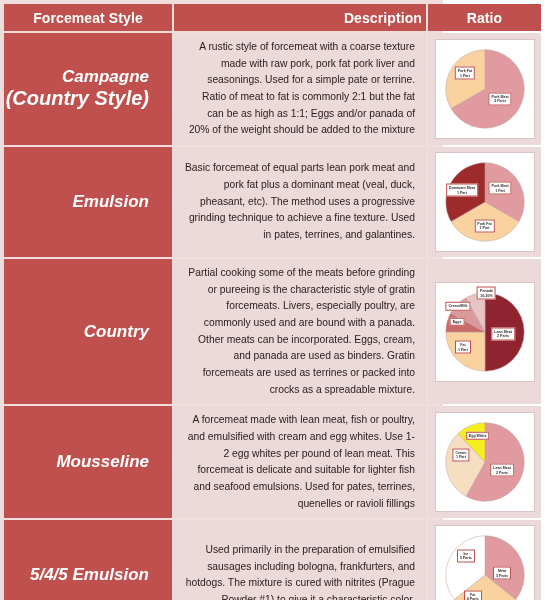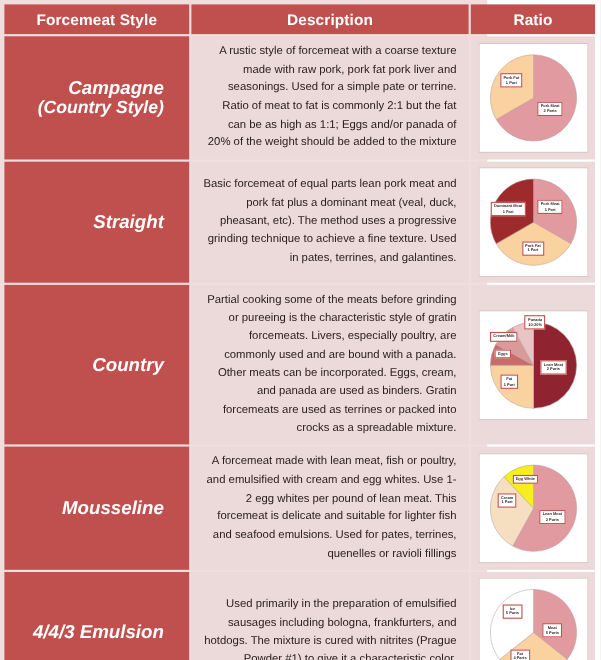--- a/index.html
+++ b/index.html
@@ -28,21 +28,21 @@
     font-weight:bold;
     font-size:14px;
     text-align:center;
     vertical-align:middle;
     height:27px;
     padding:0 4px;
     box-sizing:border-box;
     letter-spacing:0.1px;
   }
   th.col-style{width:168px;}
-  th.col-desc{width:252px;}
+  th.col-desc{width:252px;text-align:right;}
   th.col-ratio{width:113px;margin-left:12px;}
 
   
   td{
     padding:0;
     vertical-align:middle;
     box-sizing:border-box;
   }
   td.style-cell{
     background:#c0504d;
@@ -50,21 +50,21 @@
     font-style:italic;
     font-weight:bold;
     font-size:17px;
     text-align:right;
     padding-right:23px;
     line-height:1.18;
     height:110px;
   }
   td.style-cell .sub{
     display:block;
-    font-size:16px;
+    font-size:20px;
     font-weight:bold;
     font-style:italic;
   }
   td.desc-cell{
     background:#ecd9d9;
     color:#2b2020;
     font-size:10.3px;
     line-height:1.62;
     padding:6px 11px 6px 10px;
     text-align:right;
@@ -121,21 +121,21 @@
               <svg viewBox="0 0 100 100" xmlns="http://www.w3.org/2000/svg">
                 <path d="M50,50 L50.00,10.00 A40,40 0 1,1 15.36,70.00 Z" fill="#e09aa0" stroke="#b9a0a0" stroke-width="0.5"></path>
                 <path d="M50,50 L15.36,70.00 A40,40 0 0,1 50.00,10.00 Z" fill="#f9d2a0" stroke="#b9a0a0" stroke-width="0.5"></path>
               </svg>
               <div class="pie-label" style="left: 66%; top: 60%;"><span>Pork Meat</span><span class="l2">2 Parts</span></div>
               <div class="pie-label" style="left: 30%; top: 34%;"><span>Pork Fat</span><span class="l2">1 Part</span></div>
             </div>
           </td>
         </tr>
         <tr>
-          <td class="style-cell"><span>Straight</span></td>
+          <td class="style-cell"><span>Emulsion</span></td>
           <td class="desc-cell">Basic forcemeat of equal parts lean pork meat and pork fat plus a dominant meat (veal, duck, pheasant, etc). The method uses a progressive grinding technique to achieve a fine texture. Used in pates, terrines, and galantines.</td>
           <td class="ratio-cell">
             <div class="chart-box">
               <svg viewBox="0 0 100 100" xmlns="http://www.w3.org/2000/svg">
                 <path d="M50,50 L50.00,10.00 A40,40 0 0,1 84.64,70.00 Z" fill="#e09aa0" stroke="#b9a0a0" stroke-width="0.5"></path>
                 <path d="M50,50 L84.64,70.00 A40,40 0 0,1 15.36,70.00 Z" fill="#f9d2a0" stroke="#b9a0a0" stroke-width="0.5"></path>
                 <path d="M50,50 L15.36,70.00 A40,40 0 0,1 50.00,10.00 Z" fill="#9e2b2b" stroke="#b9a0a0" stroke-width="0.5"></path>
               </svg>
               <div class="pie-label" style="left: 66%; top: 36%;"><span>Pork Meat</span><span class="l2">1 Part</span></div>
               <div class="pie-label" style="left: 50%; top: 74%;"><span>Pork Fat</span><span class="l2">1 Part</span></div>
@@ -173,21 +173,21 @@
                 <path d="M50,50 L30.73,85.05 A40,40 0 0,1 22.62,20.84 Z" fill="#f5dfc0" stroke="#b9a0a0" stroke-width="0.5"></path>
                 <path d="M50,50 L22.62,20.84 A40,40 0 0,1 50.00,10.00 Z" fill="#f7ee1f" stroke="#b9a0a0" stroke-width="0.5"></path>
               </svg>
               <div class="pie-label" style="left: 68%; top: 58%;"><span>Lean Meat</span><span class="l2">2 Parts</span></div>
               <div class="pie-label" style="left: 26%; top: 42%;"><span>Cream</span><span class="l2">1 Part</span></div>
               <div class="pie-label" style="left: 43%; top: 23%;"><span>Egg White</span></div>
             </div>
           </td>
         </tr>
         <tr>
-          <td class="style-cell"><span>4/4/3 Emulsion</span></td>
+          <td class="style-cell"><span>5/4/5 Emulsion</span></td>
           <td class="desc-cell">Used primarily in the preparation of emulsified sausages including bologna, frankfurters, and hotdogs. The mixture is cured with nitrites (Prague Powder #1) to give it a characteristic color.</td>
           <td class="ratio-cell">
             <div class="chart-box">
               <svg viewBox="0 0 100 100" xmlns="http://www.w3.org/2000/svg">
                 <path d="M50,50 L50.00,10.00 A40,40 0 0,1 81.27,74.94 Z" fill="#e09aa0" stroke="#b9a0a0" stroke-width="0.5"></path>
                 <path d="M50,50 L81.27,74.94 A40,40 0 0,1 18.73,74.94 Z" fill="#f9d2a0" stroke="#b9a0a0" stroke-width="0.5"></path>
                 <path d="M50,50 L18.73,74.94 A40,40 0 0,1 50.00,10.00 Z" fill="#ffffff" stroke="#b9a0a0" stroke-width="0.5"></path>
               </svg>
               <div class="pie-label" style="left: 68%; top: 48%;"><span>Meat</span><span class="l2">5 Parts</span></div>
               <div class="pie-label" style="left: 38%; top: 72%;"><span>Fat</span><span class="l2">4 Parts</span></div>

